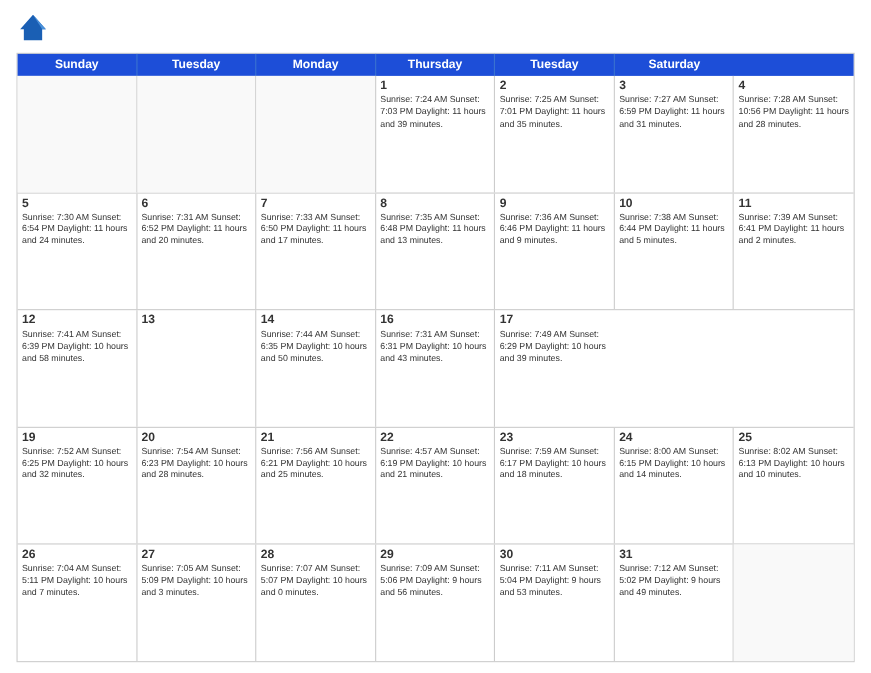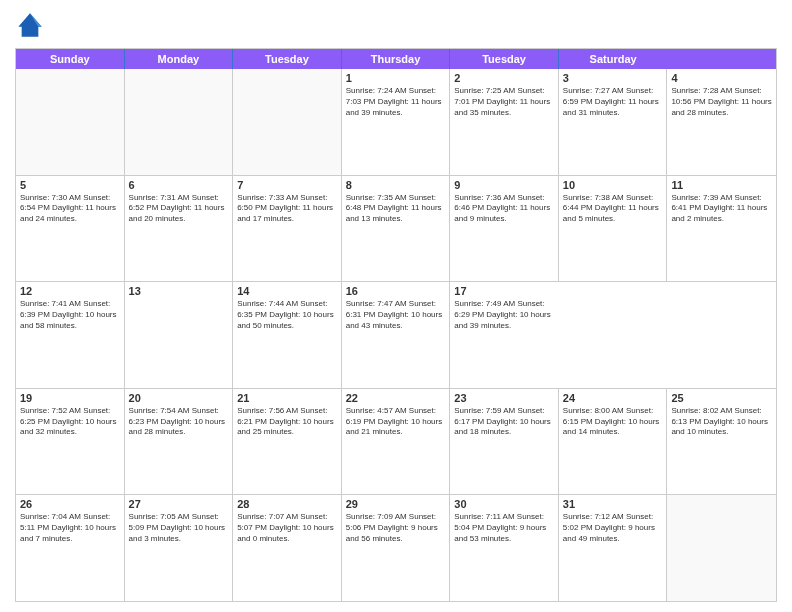--- a/index.html
+++ b/index.html
@@ -54,21 +54,21 @@
     }
     .calendar {
       flex: 1;
       display: flex;
       flex-direction: column;
       border: 1px solid #ccc;
     }
     .cal-header {
       display: grid;
       grid-template-columns: repeat(7, 1fr);
-      background: #8b5cf6;
+      background: #1d4ed8;
     }
     .cal-header-cell {
       color: white;
       font-size: 11px;
       font-weight: bold;
       text-align: center;
       padding: 4px 2px;
       border-right: 1px solid #3a72d0;
     }
     .cal-header-cell:last-child { border-right: none; }
@@ -125,22 +125,22 @@
     </div>
     <div class="title-block">
       <div class="month-title"></div>
       <div class="subtitle"></div>
     </div>
   </div>
 
   <div class="calendar">
     <div class="cal-header">
     <div class="cal-header-cell">Sunday</div>
+        <div class="cal-header-cell">Tuesday</div>
         <div class="cal-header-cell">Monday</div>
-        <div class="cal-header-cell">Tuesday</div>
         <div class="cal-header-cell">Thursday</div>
         <div class="cal-header-cell">Tuesday</div>
         <div class="cal-header-cell">Saturday</div>
       </div>
     <div class="cal-body">
     <div class="cal-row">
           <div class="cal-cell empty"></div>
           <div class="cal-cell empty"></div>
           <div class="cal-cell empty"></div>
           <div class="cal-cell">
@@ -236,21 +236,21 @@
           </div>
           <div class="cal-cell">
             <span class="day-num">14</span>
             <div class="cell-text">Sunrise: 7:44 AM
 Sunset: 6:35 PM
 Daylight: 10 hours
 and 50 minutes.</div>
           </div>
           <div class="cal-cell">
             <span class="day-num">16</span>
-            <div class="cell-text">Sunrise: 7:47 AM
+            <div class="cell-text">Sunrise: 7:31 AM
 Sunset: 6:31 PM
 Daylight: 10 hours
 and 43 minutes.</div>
           </div>
           <div class="cal-cell">
             <span class="day-num">17</span>
             <div class="cell-text">Sunrise: 7:49 AM
 Sunset: 6:29 PM
 Daylight: 10 hours
 and 39 minutes.</div>

